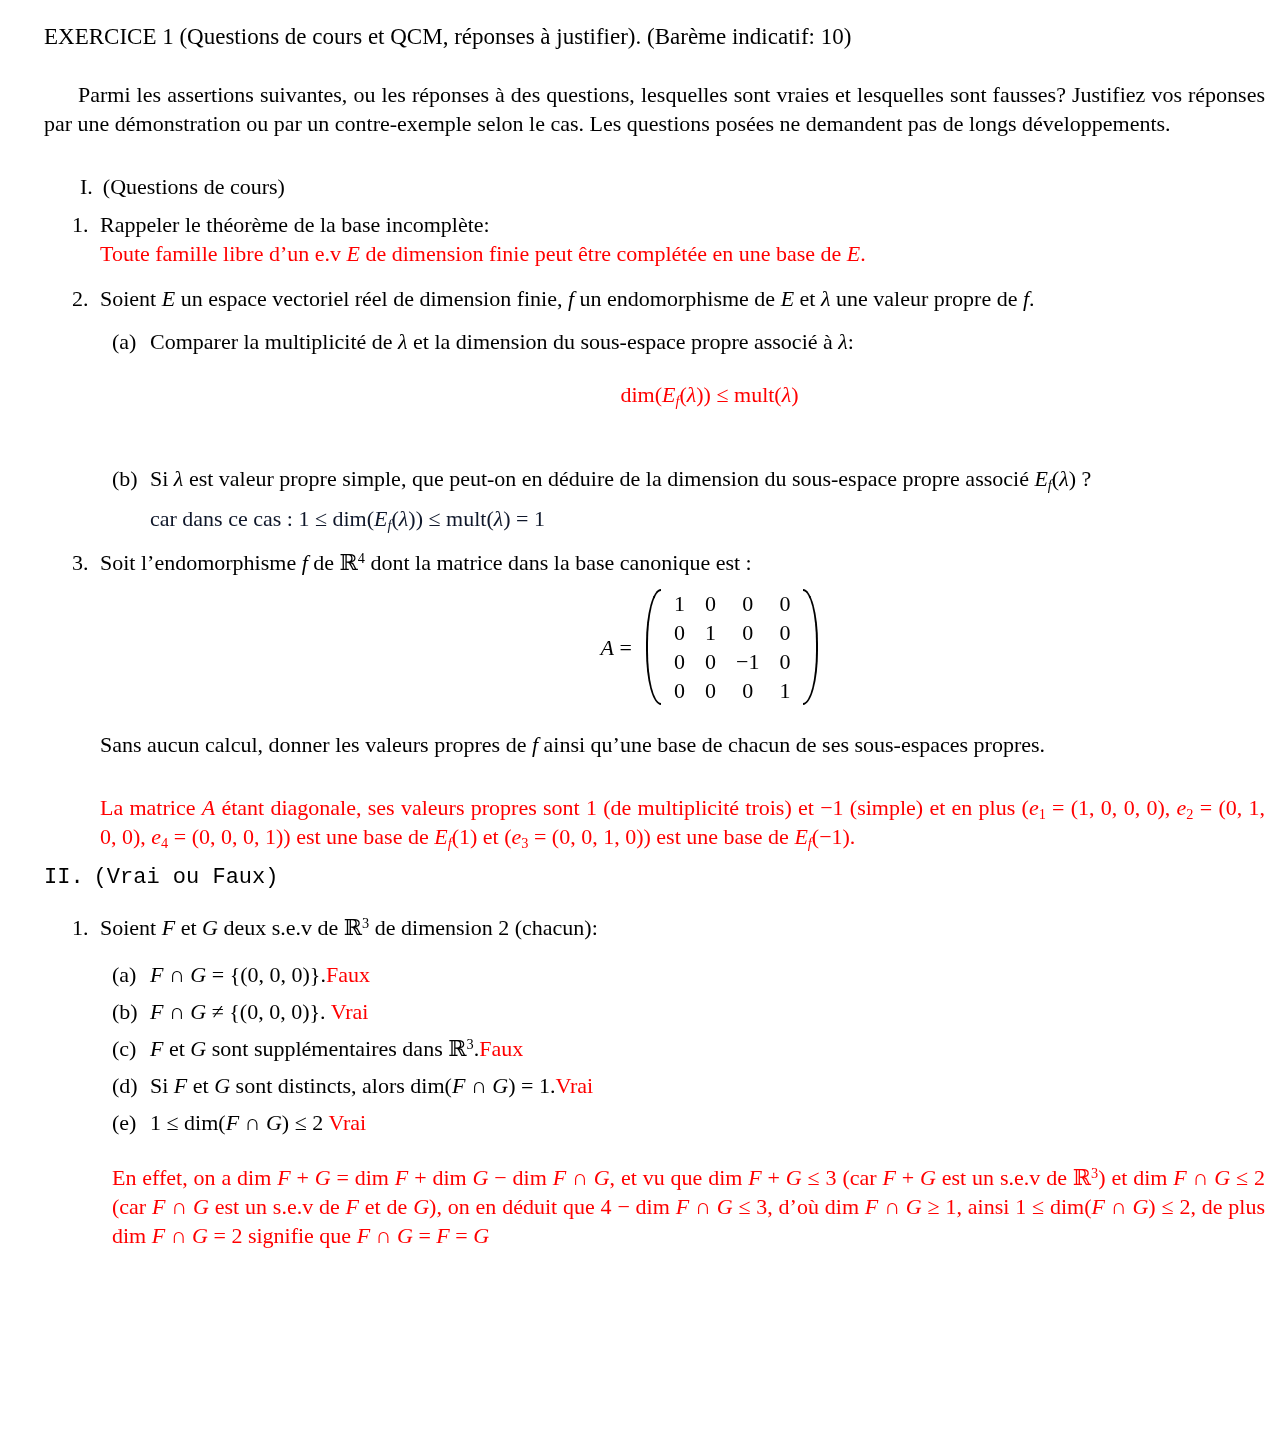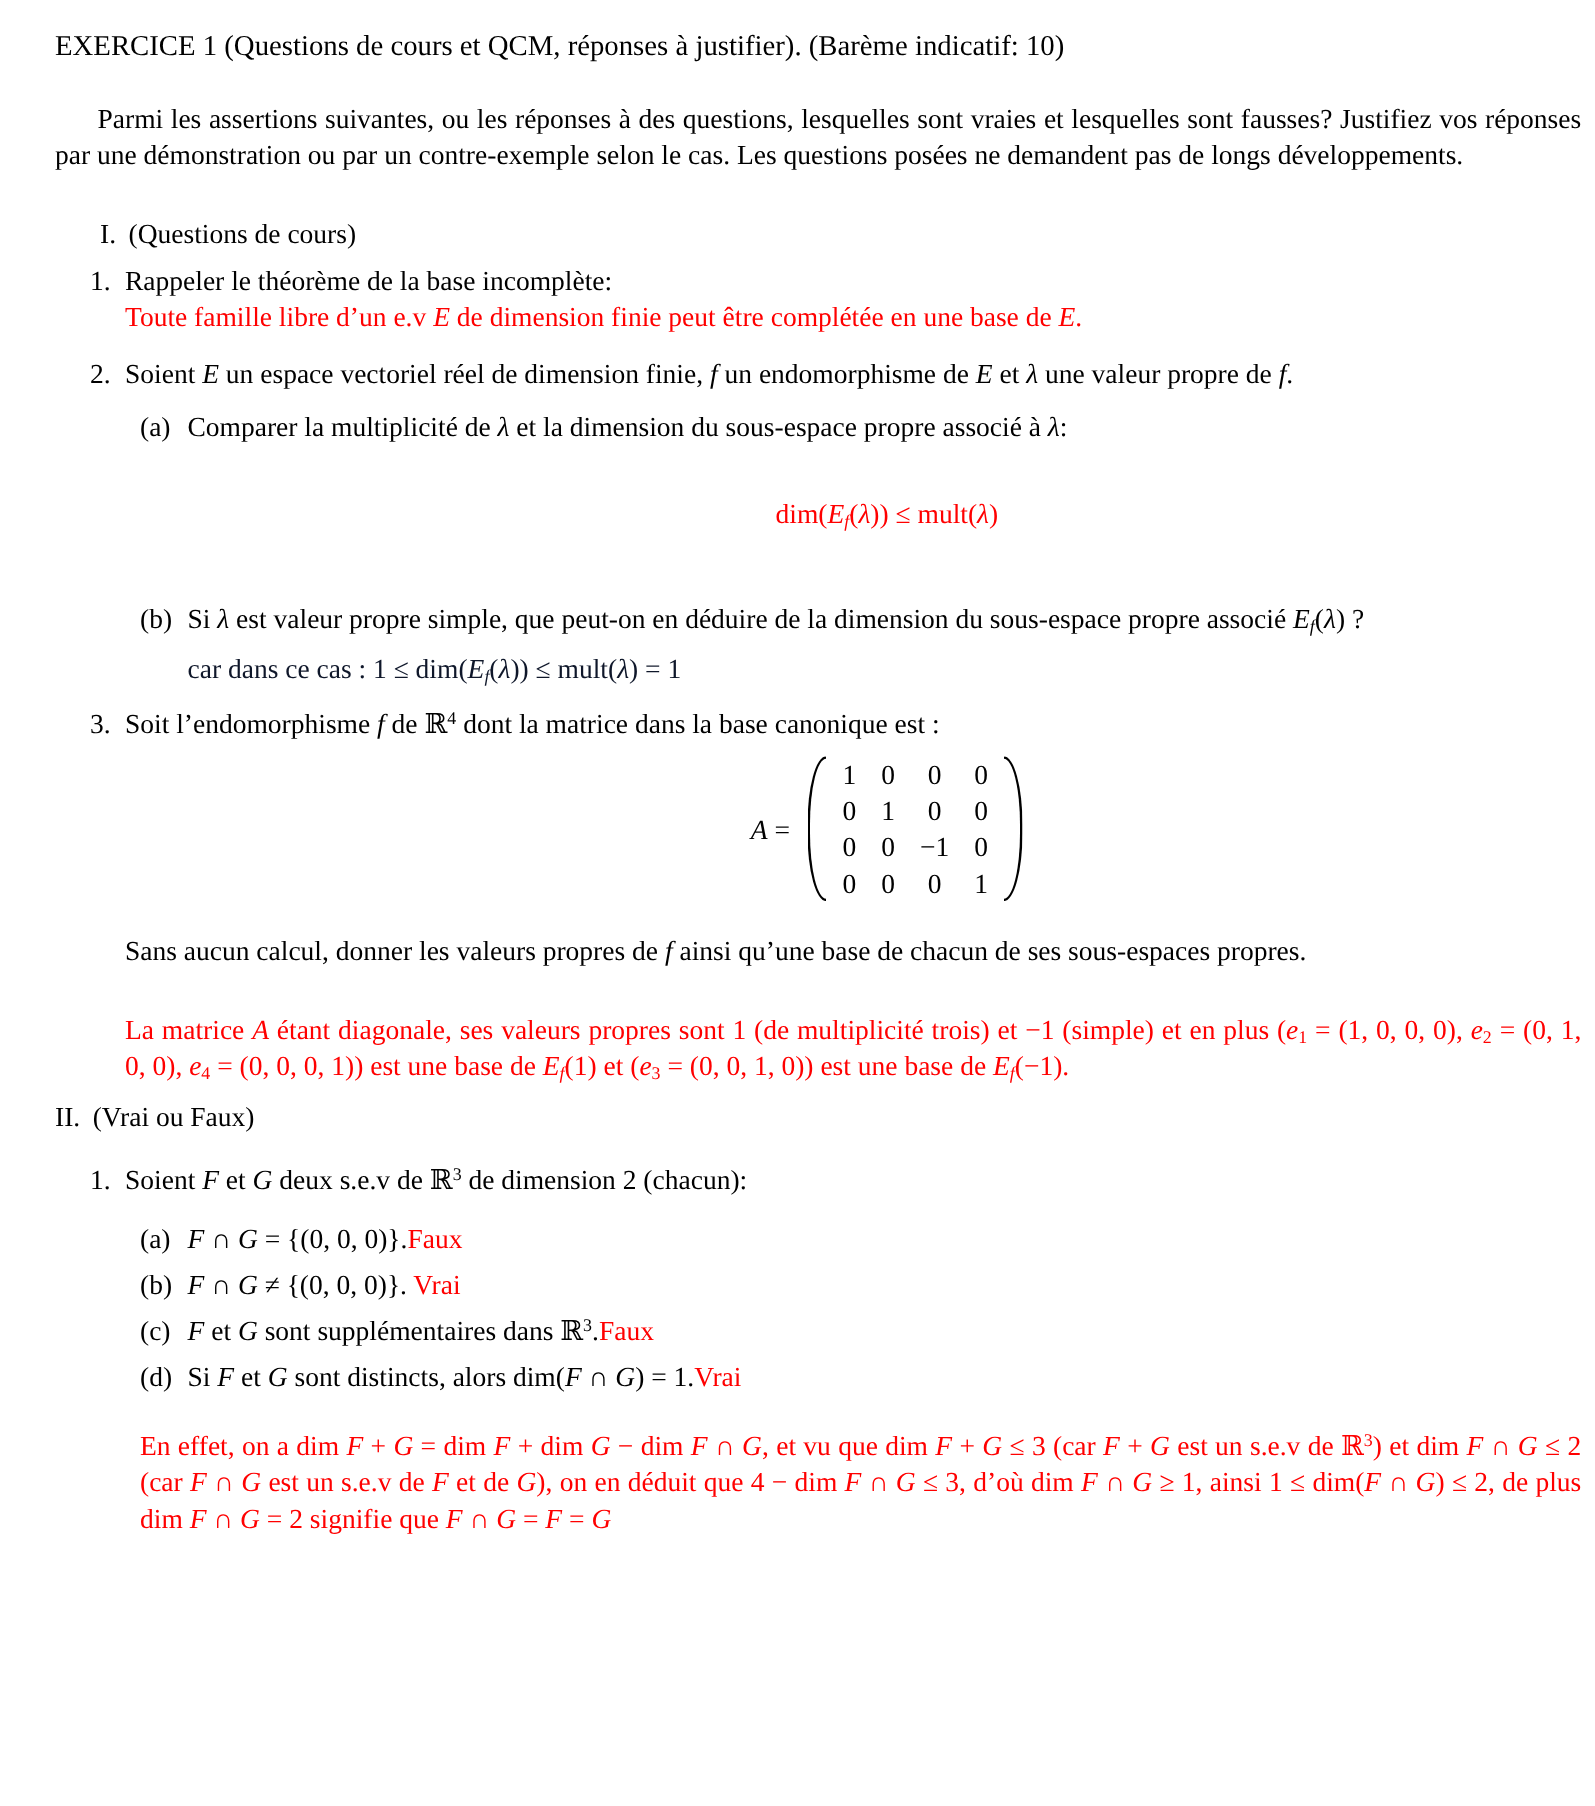--- a/index.html
+++ b/index.html
@@ -17,35 +17,35 @@
   p{margin:0;}
   .bold{font-weight:normal;}
   .red{color:#ff0000;}
   .justify{text-align:justify;}
   .title{margin-top:2px;font-size:23px;line-height:30px;}
   .intro{margin-top:28px;text-indent:34px;}
   .sec-head{display:flex;}
   .sec-head .sec-num{flex:0 0 auto;}
   .sec-head .sec-title{margin-left:10px;}
   .s1{margin-top:34px;padding-left:36px;}
-  .s2{margin-top:12px;padding-left:0;}
+  .s2{margin-top:12px;padding-left:0;font-family:Liberation Mono, monospace;}
   .row{display:flex;}
   .num{flex:0 0 28px;}
   .qtext{flex:1;}
   .lvl1{padding-left:28px;}
   .sub{padding-left:68px;}
   .lbl{flex:0 0 38px;}
   .ans-q1{padding-left:56px;}
   .q1{margin-top:9px;}
   .q2{margin-top:16px;}
   .q2a{margin-top:14px;}
   .q2b{margin-top:55px;}
   .q3{margin-top:15px;}
   .formula{text-align:center;padding-left:110px;}
-  .f1{margin-top:40px;}
+  .f1{margin-top:24px;}
   .f2{margin-top:62px;}
   .note{margin-top:11px;padding-left:106px;}
   .mat-line{margin-top:12px;display:flex;justify-content:center;align-items:center;padding-left:110px;}
   .mat-lhs{margin-right:14px;}
   .pmatrix{display:inline-flex;align-items:stretch;}
   .paren{width:13px;flex:0 0 auto;}
   .lp{border-left:2px solid #000;border-top:2px solid #000;border-bottom:2px solid #000;
       border-radius:16px 0 0 16px / 58px 0 0 58px;margin-right:3px;}
   .rp{border-right:2px solid #000;border-top:2px solid #000;border-bottom:2px solid #000;
       border-radius:0 16px 16px 0 / 0 58px 58px 0;margin-left:3px;}
@@ -162,17 +162,20 @@
     </p>
     <p class="tf-item">
       <span class="lbl-inline"><span>(b)</span></span><span><span style="font-style: italic;">F</span><span> ∩ </span><span style="font-style: italic;">G</span><span> ≠ {(0, 0, 0)}. </span></span><span class="red" style="color: rgb(255, 0, 0);"><span>Vrai</span></span>
     </p>
     <p class="tf-item">
       <span class="lbl-inline"><span>(c)</span></span><span><span style="font-style: italic;">F</span><span> et </span><span style="font-style: italic;">G</span><span> sont supplémentaires dans ℝ</span><sup>3</sup><span>.</span></span><span class="red" style="color: rgb(255, 0, 0);"><span>Faux</span></span>
     </p>
     <p class="tf-item">
       <span class="lbl-inline"><span>(d)</span></span><span><span>Si </span><span style="font-style: italic;">F</span><span> et </span><span style="font-style: italic;">G</span><span> sont distincts, alors dim(</span><span style="font-style: italic;">F</span><span> ∩ </span><span style="font-style: italic;">G</span><span>) = 1.</span></span><span class="red" style="color: rgb(255, 0, 0);"><span>Vrai</span></span>
     </p>
+    <p class="tf-item">
+      <span class="lbl-inline"><span>(e)</span></span><span><span>1 ≤ dim(</span><span style="font-style: italic;">F</span><span> ∩ </span><span style="font-style: italic;">G</span><span>) ≤ 2 </span></span><span class="red" style="color: rgb(255, 0, 0);"><span>Vrai</span></span>
+    </p>
   </div>
 
   <p class="tf-just red justify" style="color: rgb(255, 0, 0);"><span>En effet, on a dim </span><span style="font-style: italic;">F</span><span> + </span><span style="font-style: italic;">G</span><span> = dim </span><span style="font-style: italic;">F</span><span> + dim </span><span style="font-style: italic;">G</span><span> − dim </span><span style="font-style: italic;">F</span><span> ∩ </span><span style="font-style: italic;">G</span><span>, et vu que dim </span><span style="font-style: italic;">F</span><span> + </span><span style="font-style: italic;">G</span><span> ≤ 3 (car </span><span style="font-style: italic;">F</span><span> + </span><span style="font-style: italic;">G</span><span> est un s.e.v de ℝ</span><sup>3</sup><span>) et dim </span><span style="font-style: italic;">F</span><span> ∩ </span><span style="font-style: italic;">G</span><span> ≤ 2 (car </span><span style="font-style: italic;">F</span><span> ∩ </span><span style="font-style: italic;">G</span><span> est un s.e.v de </span><span style="font-style: italic;">F</span><span> et de </span><span style="font-style: italic;">G</span><span>), on en déduit que 4 − dim </span><span style="font-style: italic;">F</span><span> ∩ </span><span style="font-style: italic;">G</span><span> ≤ 3, d’où dim </span><span style="font-style: italic;">F</span><span> ∩ </span><span style="font-style: italic;">G</span><span> ≥ 1, ainsi 1 ≤ dim(</span><span style="font-style: italic;">F</span><span> ∩ </span><span style="font-style: italic;">G</span><span>) ≤ 2, de plus dim </span><span style="font-style: italic;">F</span><span> ∩ </span><span style="font-style: italic;">G</span><span> = 2 signifie que </span><span style="font-style: italic;">F</span><span> ∩ </span><span style="font-style: italic;">G</span><span> = </span><span style="font-style: italic;">F</span><span> = </span><span style="font-style: italic;">G</span></p>
 
 </div>
 
 </body></html>

